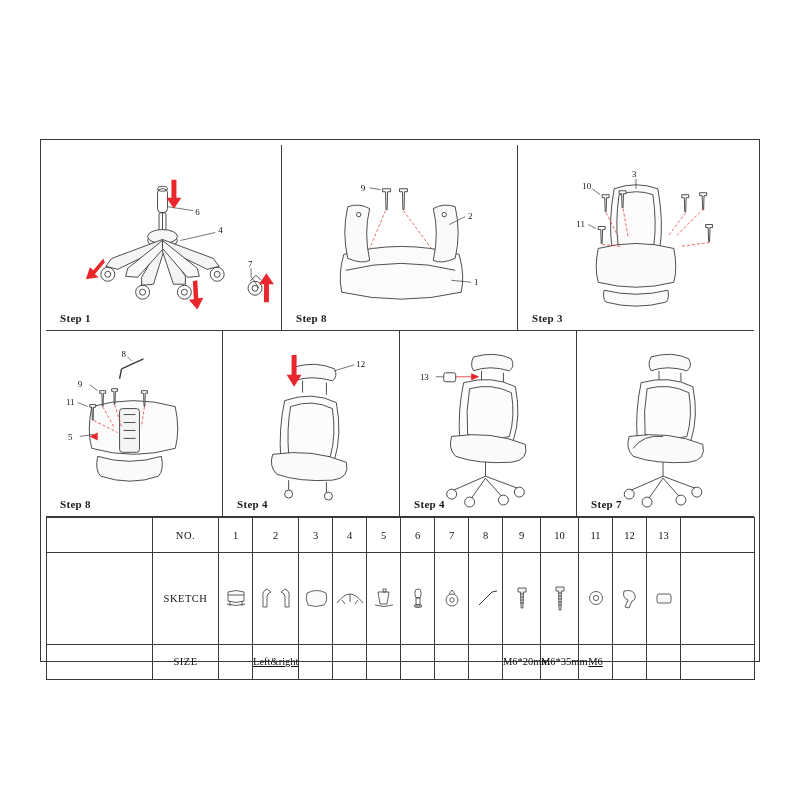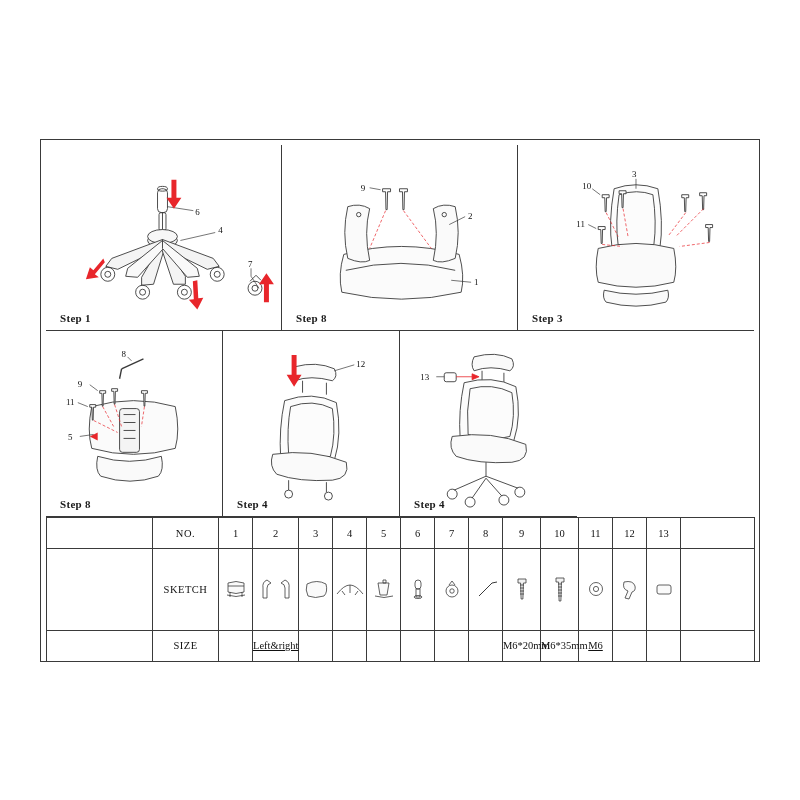--- a/index.html
+++ b/index.html
@@ -65,21 +65,21 @@
     position: absolute;
     left: 46px;
     top: 517px;
     width: 708px;
     height: 139px;
     box-sizing: border-box;
   }
   table.parts {
     border-collapse: collapse;
     width: 708px;
-    height: 145px;
+    height: 163px;
     table-layout: fixed;
   }
   table.parts td {
     border: 1px solid #3a3a3a;
     text-align: center;
     vertical-align: middle;
     font-size: 10.5px;
     color: #111;
     font-family: "Liberation Serif", serif;
     padding: 0;
@@ -337,20 +337,41 @@
             <line x1="44" y1="46" x2="36" y2="46"></line>
           </g>
           <g font-family="Liberation Serif, serif" font-size="9" fill="#111">
             <text x="20" y="49">13</text>
           </g>
         </svg>
       </div>
       <div class="step-label">Step 4</div>
     </div>
 
+    <div class="step-cell">
+      <div class="art">
+        <svg viewBox="0 0 177 186" xmlns="http://www.w3.org/2000/svg">
+          <g fill="none" stroke="#3a3a3a" stroke-width="0.9">
+            <path d="M74 26 q22 -6 38 2 q4 8 -2 12 q-20 -6 -36 0 q-4 -6 0 -14 z" fill="#fafafa"></path>
+            <path d="M82 40 l0 10 M104 42 l0 10"></path>
+            <path d="M64 52 q28 -8 52 4 q6 30 -2 54 q-28 8 -54 -2 q-2 -28 4 -56 z" fill="#fcfcfc"></path>
+            <path d="M70 58 q22 -6 42 4 q4 24 -2 44 q-22 6 -42 -2 q-2 -24 2 -46 z"></path>
+            <path d="M52 106 q40 -6 74 8 q4 16 -14 18 q-34 2 -56 -6 q-8 -8 -4 -20 z" fill="#fafafa"></path>
+            <path d="M86 132 l0 14"></path>
+            <path d="M86 146 l-32 14 M86 146 l32 12 M86 148 l-14 20 M86 148 l16 18"></path>
+            <circle cx="52" cy="164" r="5"></circle>
+              <circle cx="120" cy="162" r="5"></circle>
+            <circle cx="70" cy="172" r="5"></circle>
+              <circle cx="104" cy="170" r="5"></circle>
+            <path d="M56 118 q10 -14 30 -12"></path>
+          </g>
+        </svg>
+      </div>
+      <div class="step-label">Step 7</div>
+    </div>
   </div>
 
   <div class="parts-table">
     <table class="parts">
       <colgroup>
         <col style="width:106px">
           <col style="width:66px">
         <col style="width:34px">
           <col style="width:46px">
           <col style="width:34px">

